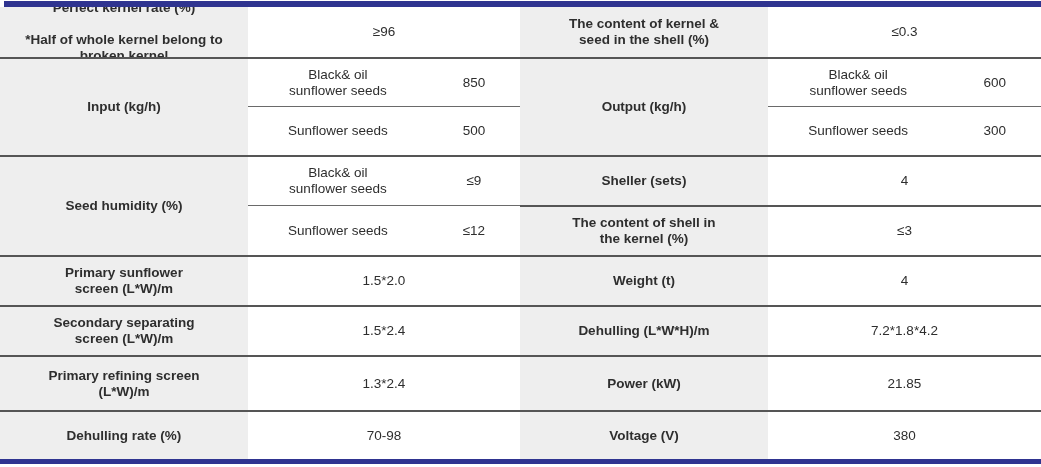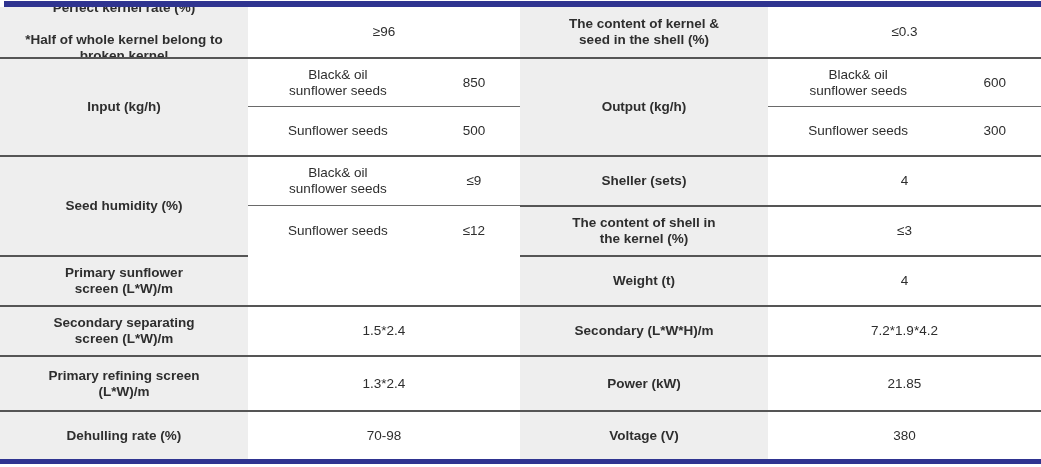--- a/index.html
+++ b/index.html
@@ -101,28 +101,29 @@
     <span class="sub-num">≤12</span>
   </div>
   <div class="cell label bt1" style="grid-area:5/3">Sheller (sets)</div>
   <div class="cell bt1" style="grid-area:5/4">4</div>
   <div class="cell label bt1" style="grid-area:6/3">The content of shell in
 the kernel (%)</div>
   <div class="cell bt1" style="grid-area:6/4">≤3</div>
 
   <div class="cell label bt1" style="grid-area:7/1">Primary sunflower
 screen (L*W)/m</div>
+  <div class="cell bt1" style="grid-area:7/2">1.5*2.0</div>
   <div class="cell label bt1" style="grid-area:7/3">Weight (t)</div>
   <div class="cell bt1" style="grid-area:7/4">4</div>
 
   <div class="cell label bt1" style="grid-area:8/1">Secondary separating
 screen (L*W)/m</div>
   <div class="cell bt1" style="grid-area:8/2">1.5*2.4</div>
-  <div class="cell label bt1" style="grid-area:8/3">Secondary (L*W*H)/m</div>
-  <div class="cell bt1" style="grid-area:8/4">7.2*1.9*4.2</div>
+  <div class="cell label bt1" style="grid-area:8/3">Dehulling (L*W*H)/m</div>
+  <div class="cell bt1" style="grid-area:8/4">7.2*1.8*4.2</div>
 
   <div class="cell label bt1" style="grid-area:9/1">Primary refining screen
 (L*W)/m</div>
   <div class="cell bt1" style="grid-area:9/2">1.3*2.4</div>
   <div class="cell label bt1" style="grid-area:9/3">Power (kW)</div>
   <div class="cell bt1" style="grid-area:9/4">21.85</div>
 
   <div class="cell label bt1" style="grid-area:10/1">Dehulling rate (%)</div>
   <div class="cell bt1" style="grid-area:10/2">70-98</div>
   <div class="cell label bt1" style="grid-area:10/3">Voltage (V)</div>

